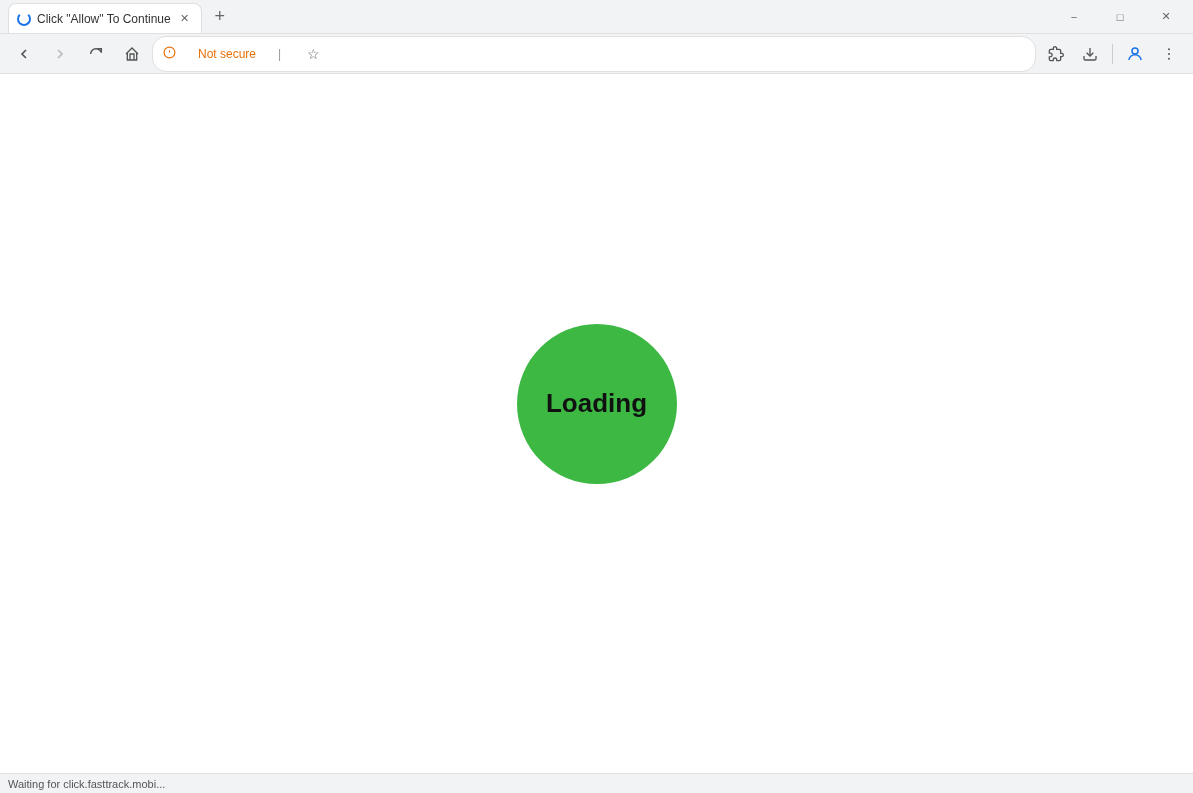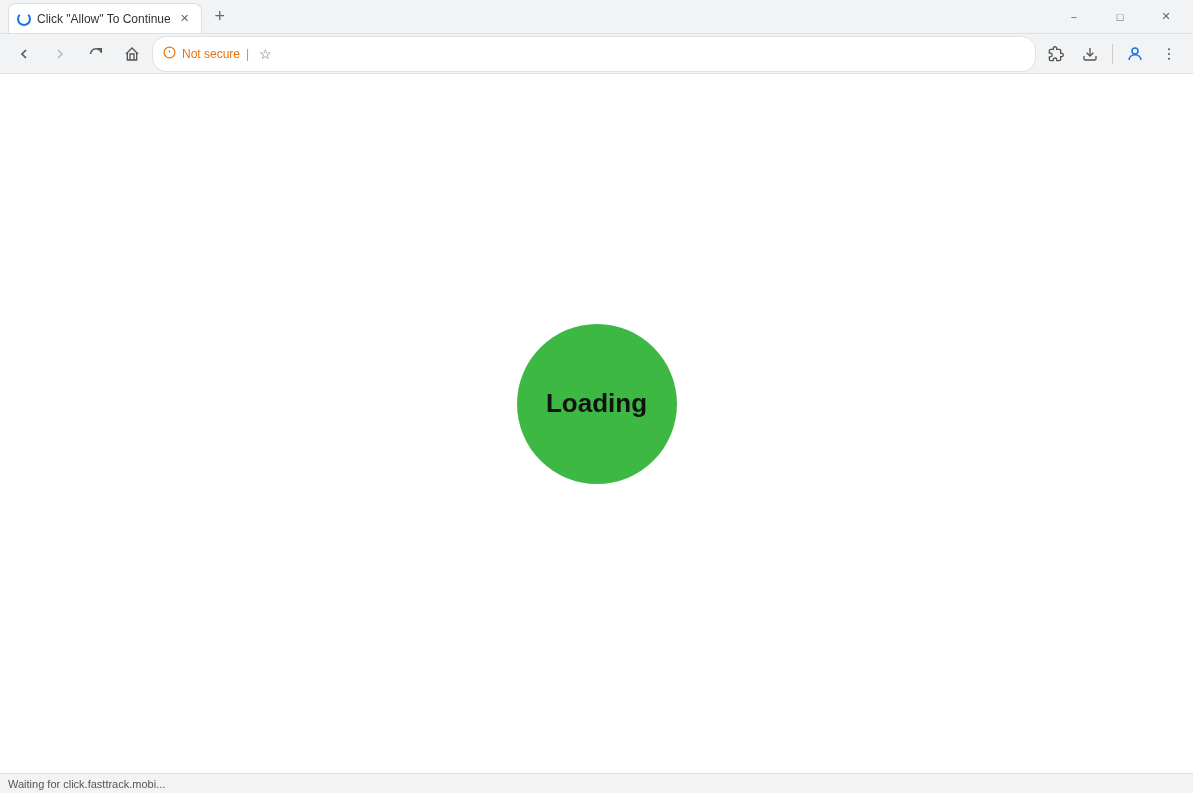--- a/index.html
+++ b/index.html
@@ -150,21 +150,21 @@
 
     .address-bar {
       flex: 1;
       height: 36px;
       background: #ffffff;
       border: 1px solid #e0e0e0;
       border-radius: 14px;
       display: flex;
       align-items: center;
       padding: 0 10px;
-      gap: 6px;
+      gap: 22px;
       font-size: 13px;
       color: #333;
       cursor: text;
     }
 
     .security-icon {
       color: #e8710a;
       font-size: 12px;
       flex-shrink: 0;
     }

